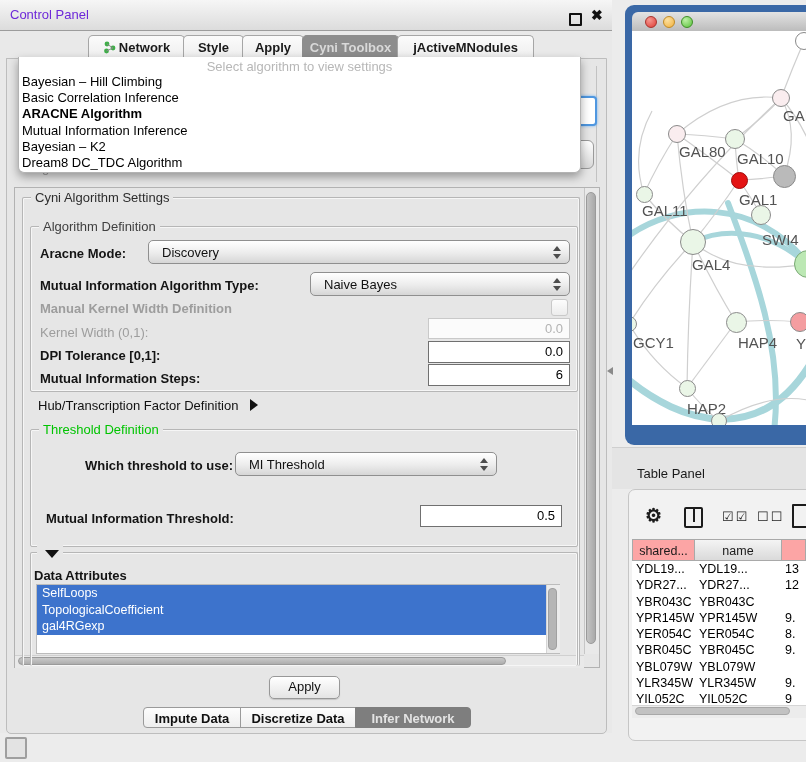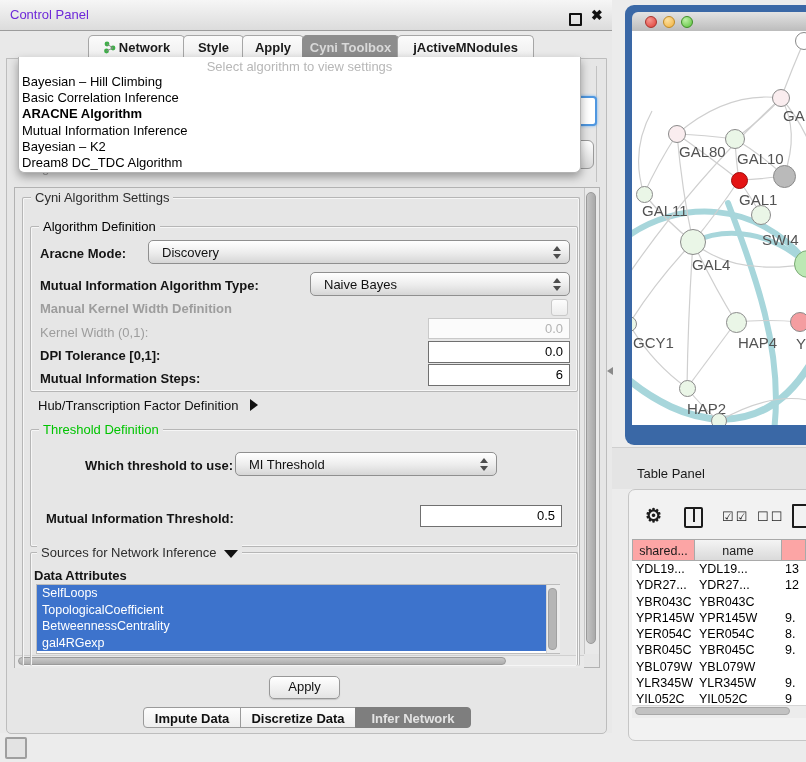--- a/index.html
+++ b/index.html
@@ -49,21 +49,21 @@
   .vsb{left:584px;top:188px;width:14px;height:466px;background:#e9e9e9;
     border-left:1px solid #c6c6c6;}
   .vsb-thumb{left:586px;top:192px;width:10px;height:452px;border-radius:5px;
     background:linear-gradient(90deg,#c4c4c4,#a9a9a9);border:1px solid #9a9a9a;box-sizing:border-box;}
   .hsb{left:15px;top:655px;width:569px;height:12px;background:#e9e9e9;border-top:1px solid #d0d0d0;}
   .hsb-thumb{left:18px;top:657px;width:488px;height:8px;border-radius:4px;
     background:linear-gradient(#c9c9c9,#adadad);border:1px solid #9a9a9a;box-sizing:border-box;}
 
   .group{border:1px solid #b6b6b6;border-radius:2px;box-shadow:inset 0 0 0 1px #f6f6f6;}
   .gtitle{position:absolute;top:-8px;background:#e6e6e6;padding:0 4px;font-size:13px;color:#2d2d2d;white-space:nowrap;}
-  .gtitle.blue{color:#000000;}
+  .gtitle.blue{color:#404040;}
   .gtitle.green{color:#00c400;}
 
   .lbl{font-size:13px;font-weight:bold;color:#141414;white-space:nowrap;}
   .lbl.dis{color:#9d9d9d;}
 
   .combo{background:linear-gradient(#ffffff,#ececec 55%,#d6d6d6);
     border:1px solid #8f8f8f;border-radius:5px;height:24px;box-sizing:border-box;}
   .combo .ctext{position:absolute;left:13px;top:4px;font-size:13px;color:#111;}
   .stepper{position:absolute;right:7px;top:5px;width:9px;}
   .stepper .up{width:0;height:0;border-left:4px solid transparent;border-right:4px solid transparent;
@@ -240,30 +240,28 @@
         <span class="up" style="display:block;"></span>
         <span class="dn" style="display:block;"></span>
       </span>
   </div>
 
   <div class="abs lbl" style="left:46px;top:511px;">Mutual Information Threshold:</div>
   <div class="abs field" style="left:420px;top:505px;width:142px;height:22px;">0.5</div>
 
   <div class="abs group" style="left:30px;top:552px;width:546px;height:113px;border-bottom:none;">
     <span class="gtitle" style="left:6px;">
-      <span>Sources for Network Inference</span>
       <span class="tri-down" style="margin-left:4px;"></span>
     </span>
   </div>
   <div class="abs lbl" style="left:34px;top:568px;">Data Attributes</div>
   <div class="abs attr-list" style="left:36px;top:584px;width:524px;height:70px;">
     <div id="attr-items" style="margin-right:13px;">
         <div class="attr-item">SelfLoops</div>
         <div class="attr-item">TopologicalCoefficient</div>
-        <div class="attr-item">BetweennessCentrality</div>
         <div class="attr-item">gal4RGexp</div>
       </div>
   </div>
   <div class="abs list-sb" style="left:546px;top:585px;width:13px;height:68px;"></div>
   <div class="abs list-sb-thumb" style="left:548px;top:588px;width:9px;height:62px;"></div>
 
   <div class="abs applybtn">Apply</div>
 
   <div class="seg" style="left:143px;top:707px;width:98px;border-radius:4px 0 0 4px;"><span>Impute Data</span></div>
   <div class="seg" style="left:240px;top:707px;width:116px;"><span>Discretize Data</span></div>

